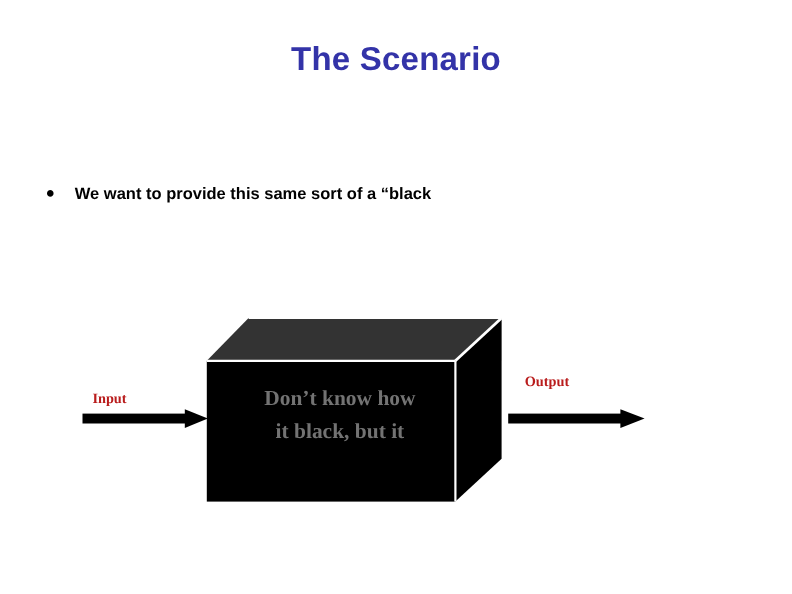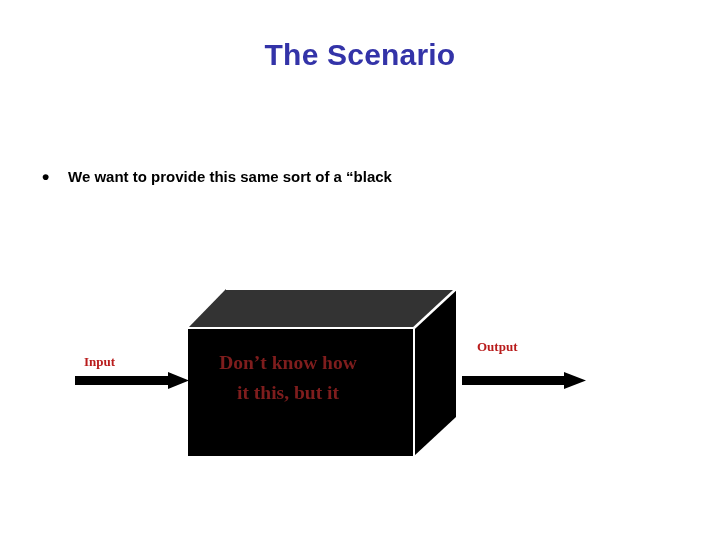--- a/index.html
+++ b/index.html
@@ -80,29 +80,29 @@
     width: 720px;
     height: 540px;
     pointer-events: none;
   }
   .box-figure svg {
     display: block;
   }
 
   .box-text {
     position: absolute;
-    left: 183px;
+    left: 204px;
     top: 348px;
     width: 210px;
     text-align: center;
     font-family: "Liberation Serif", serif;
     font-weight: bold;
     font-size: 19.5px;
     line-height: 30px;
-    color: #7f1d1d;
+    color: #737373;
   }
   .box-text span { display: block; }
 
   
   .io-label {
     position: absolute;
     font-family: "Liberation Serif", serif;
     font-weight: bold;
     font-size: 13px;
     line-height: 22px;
@@ -146,21 +146,21 @@
 
       <line x1="226" y1="289" x2="456" y2="289" stroke="#ffffff" stroke-width="2"></line>
       <line x1="456" y1="289" x2="414" y2="328" stroke="#ffffff" stroke-width="2.5"></line>
       <line x1="414" y1="328" x2="188" y2="328" stroke="#ffffff" stroke-width="2"></line>
       <line x1="414" y1="328" x2="414" y2="456" stroke="#ffffff" stroke-width="2"></line>
     </svg>
   </div>
 
   <div class="box-text">
     <span>Don’t know how</span>
-    <span>it this, but it</span>
+    <span>it black, but it</span>
   </div>
 
   <div class="io-label input">Input</div>
   <div class="io-label output">Output</div>
 
   <div class="arrow-layer">
     <svg width="720" height="540" viewBox="0 0 720 540" xmlns="http://www.w3.org/2000/svg">
 
       <g>
         <rect x="75" y="376" width="95" height="9" fill="#000000"></rect>

